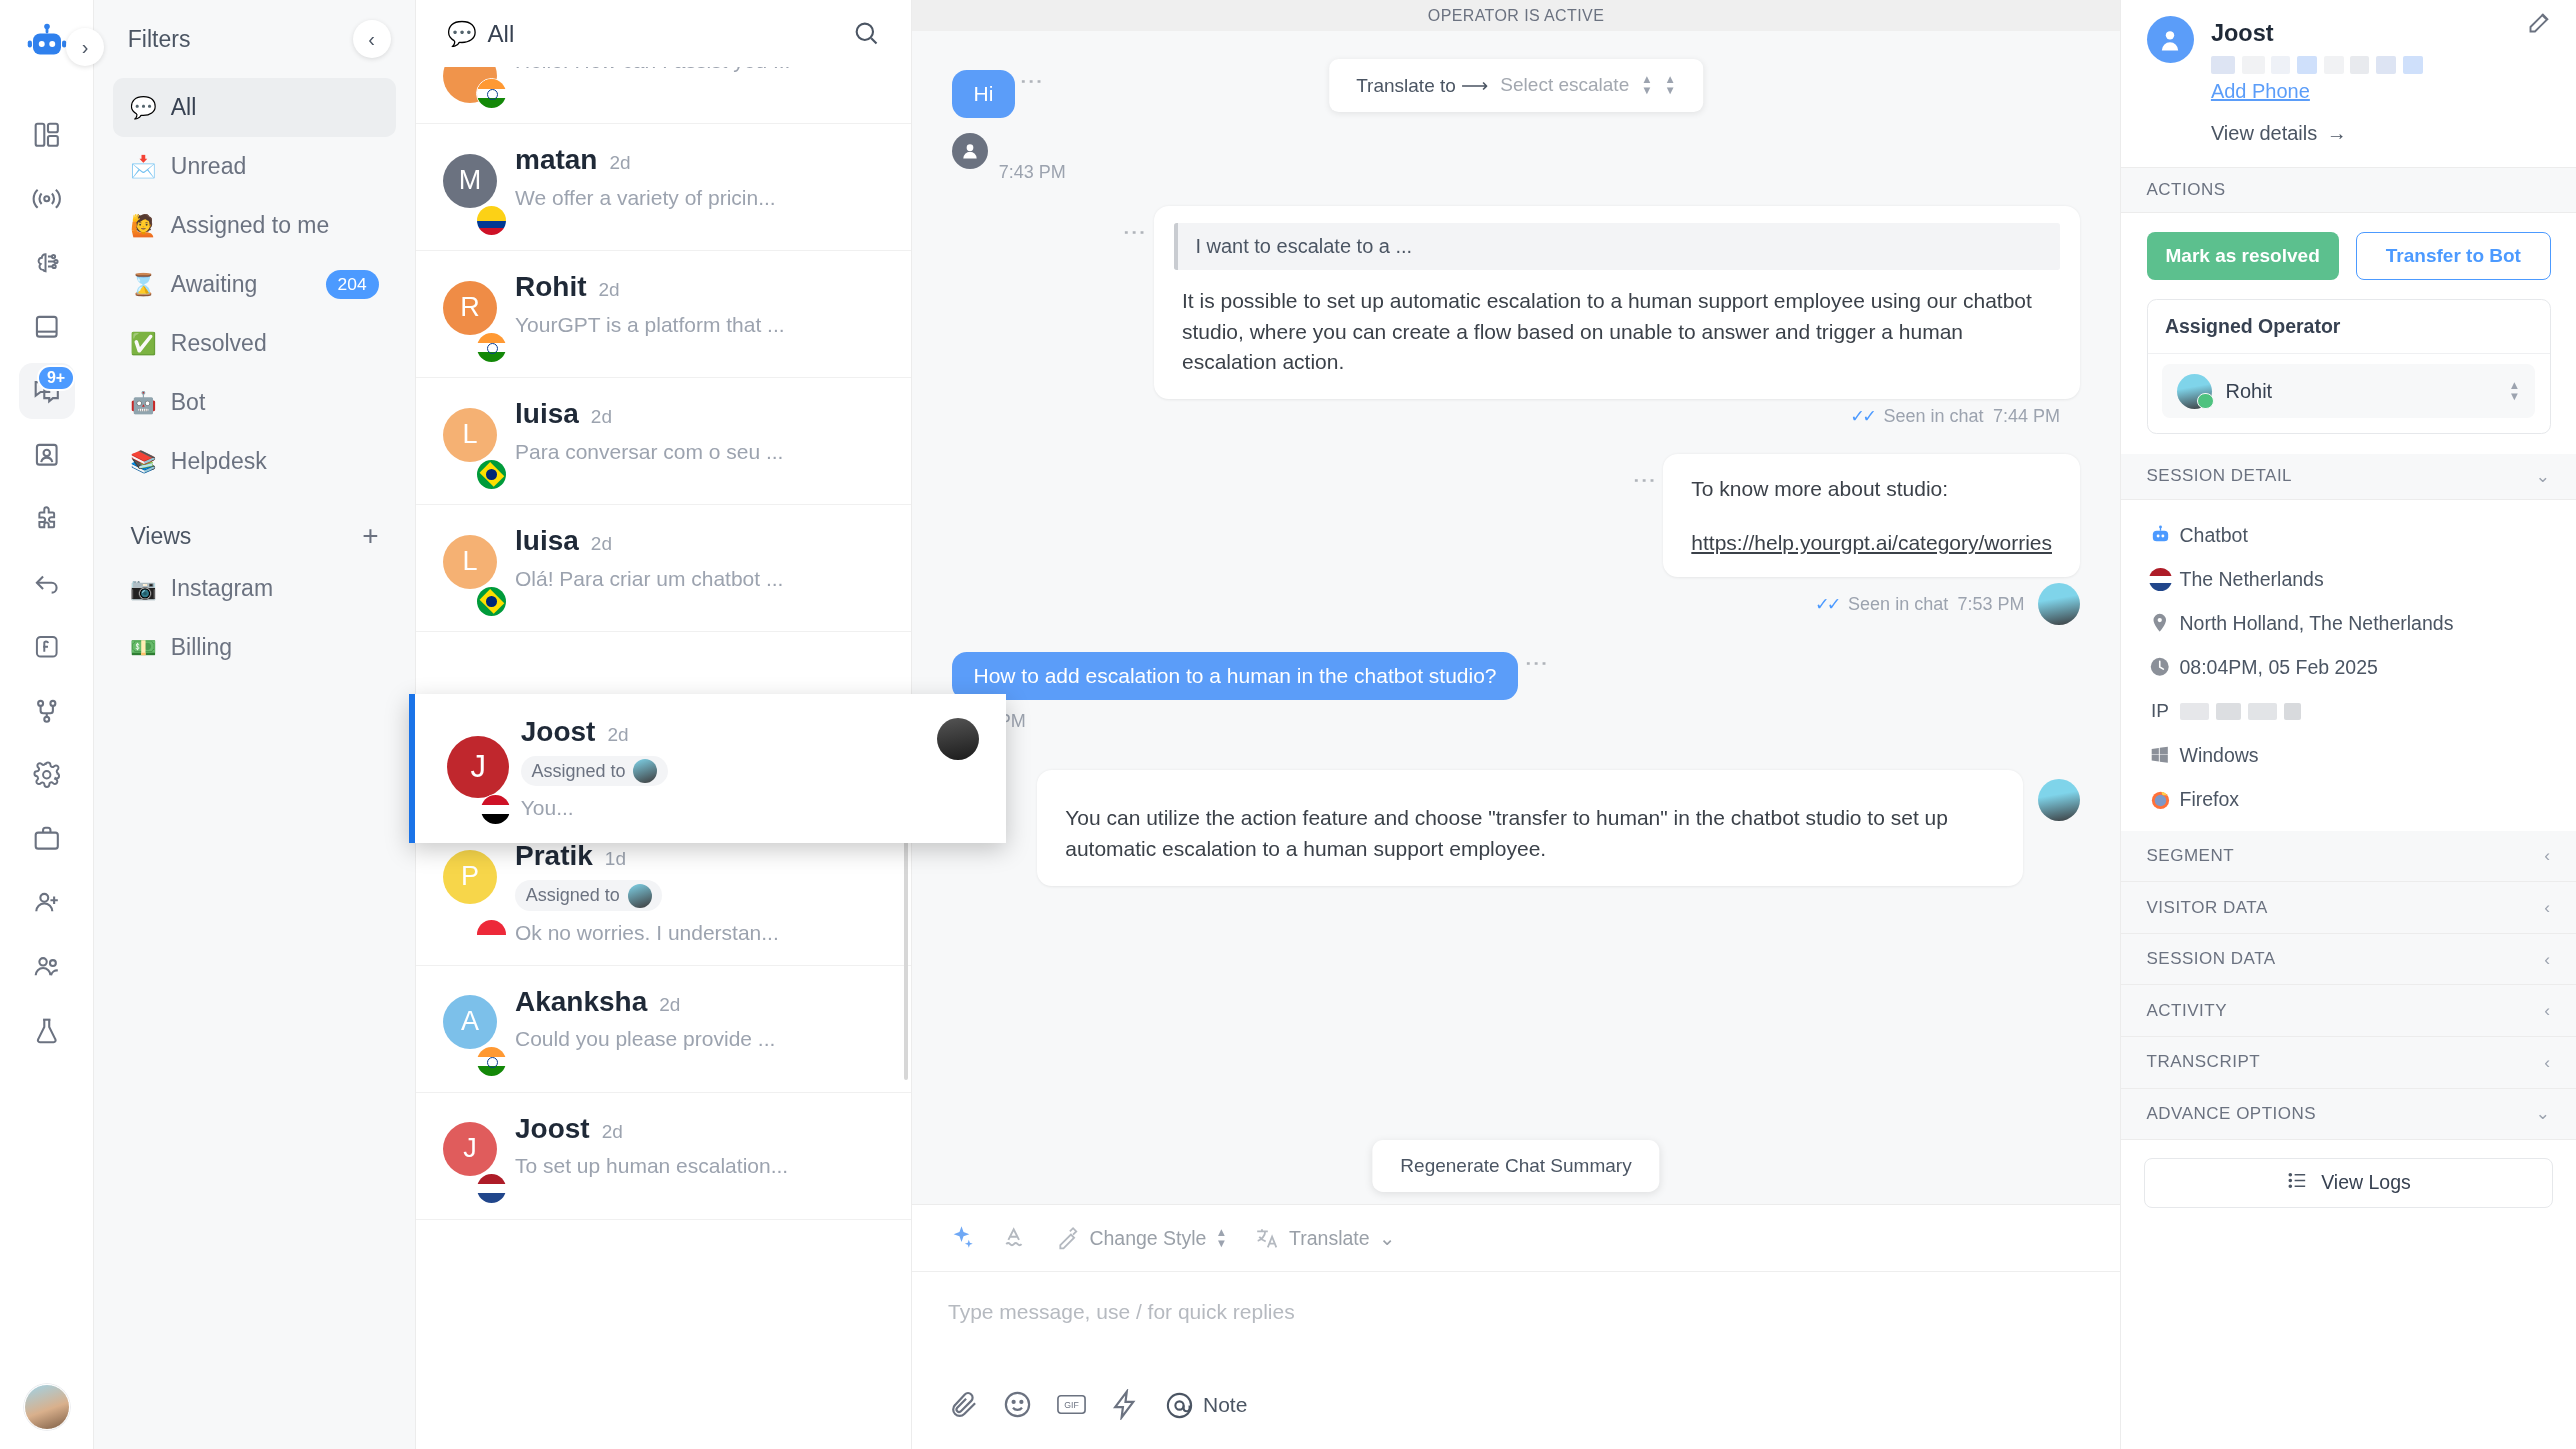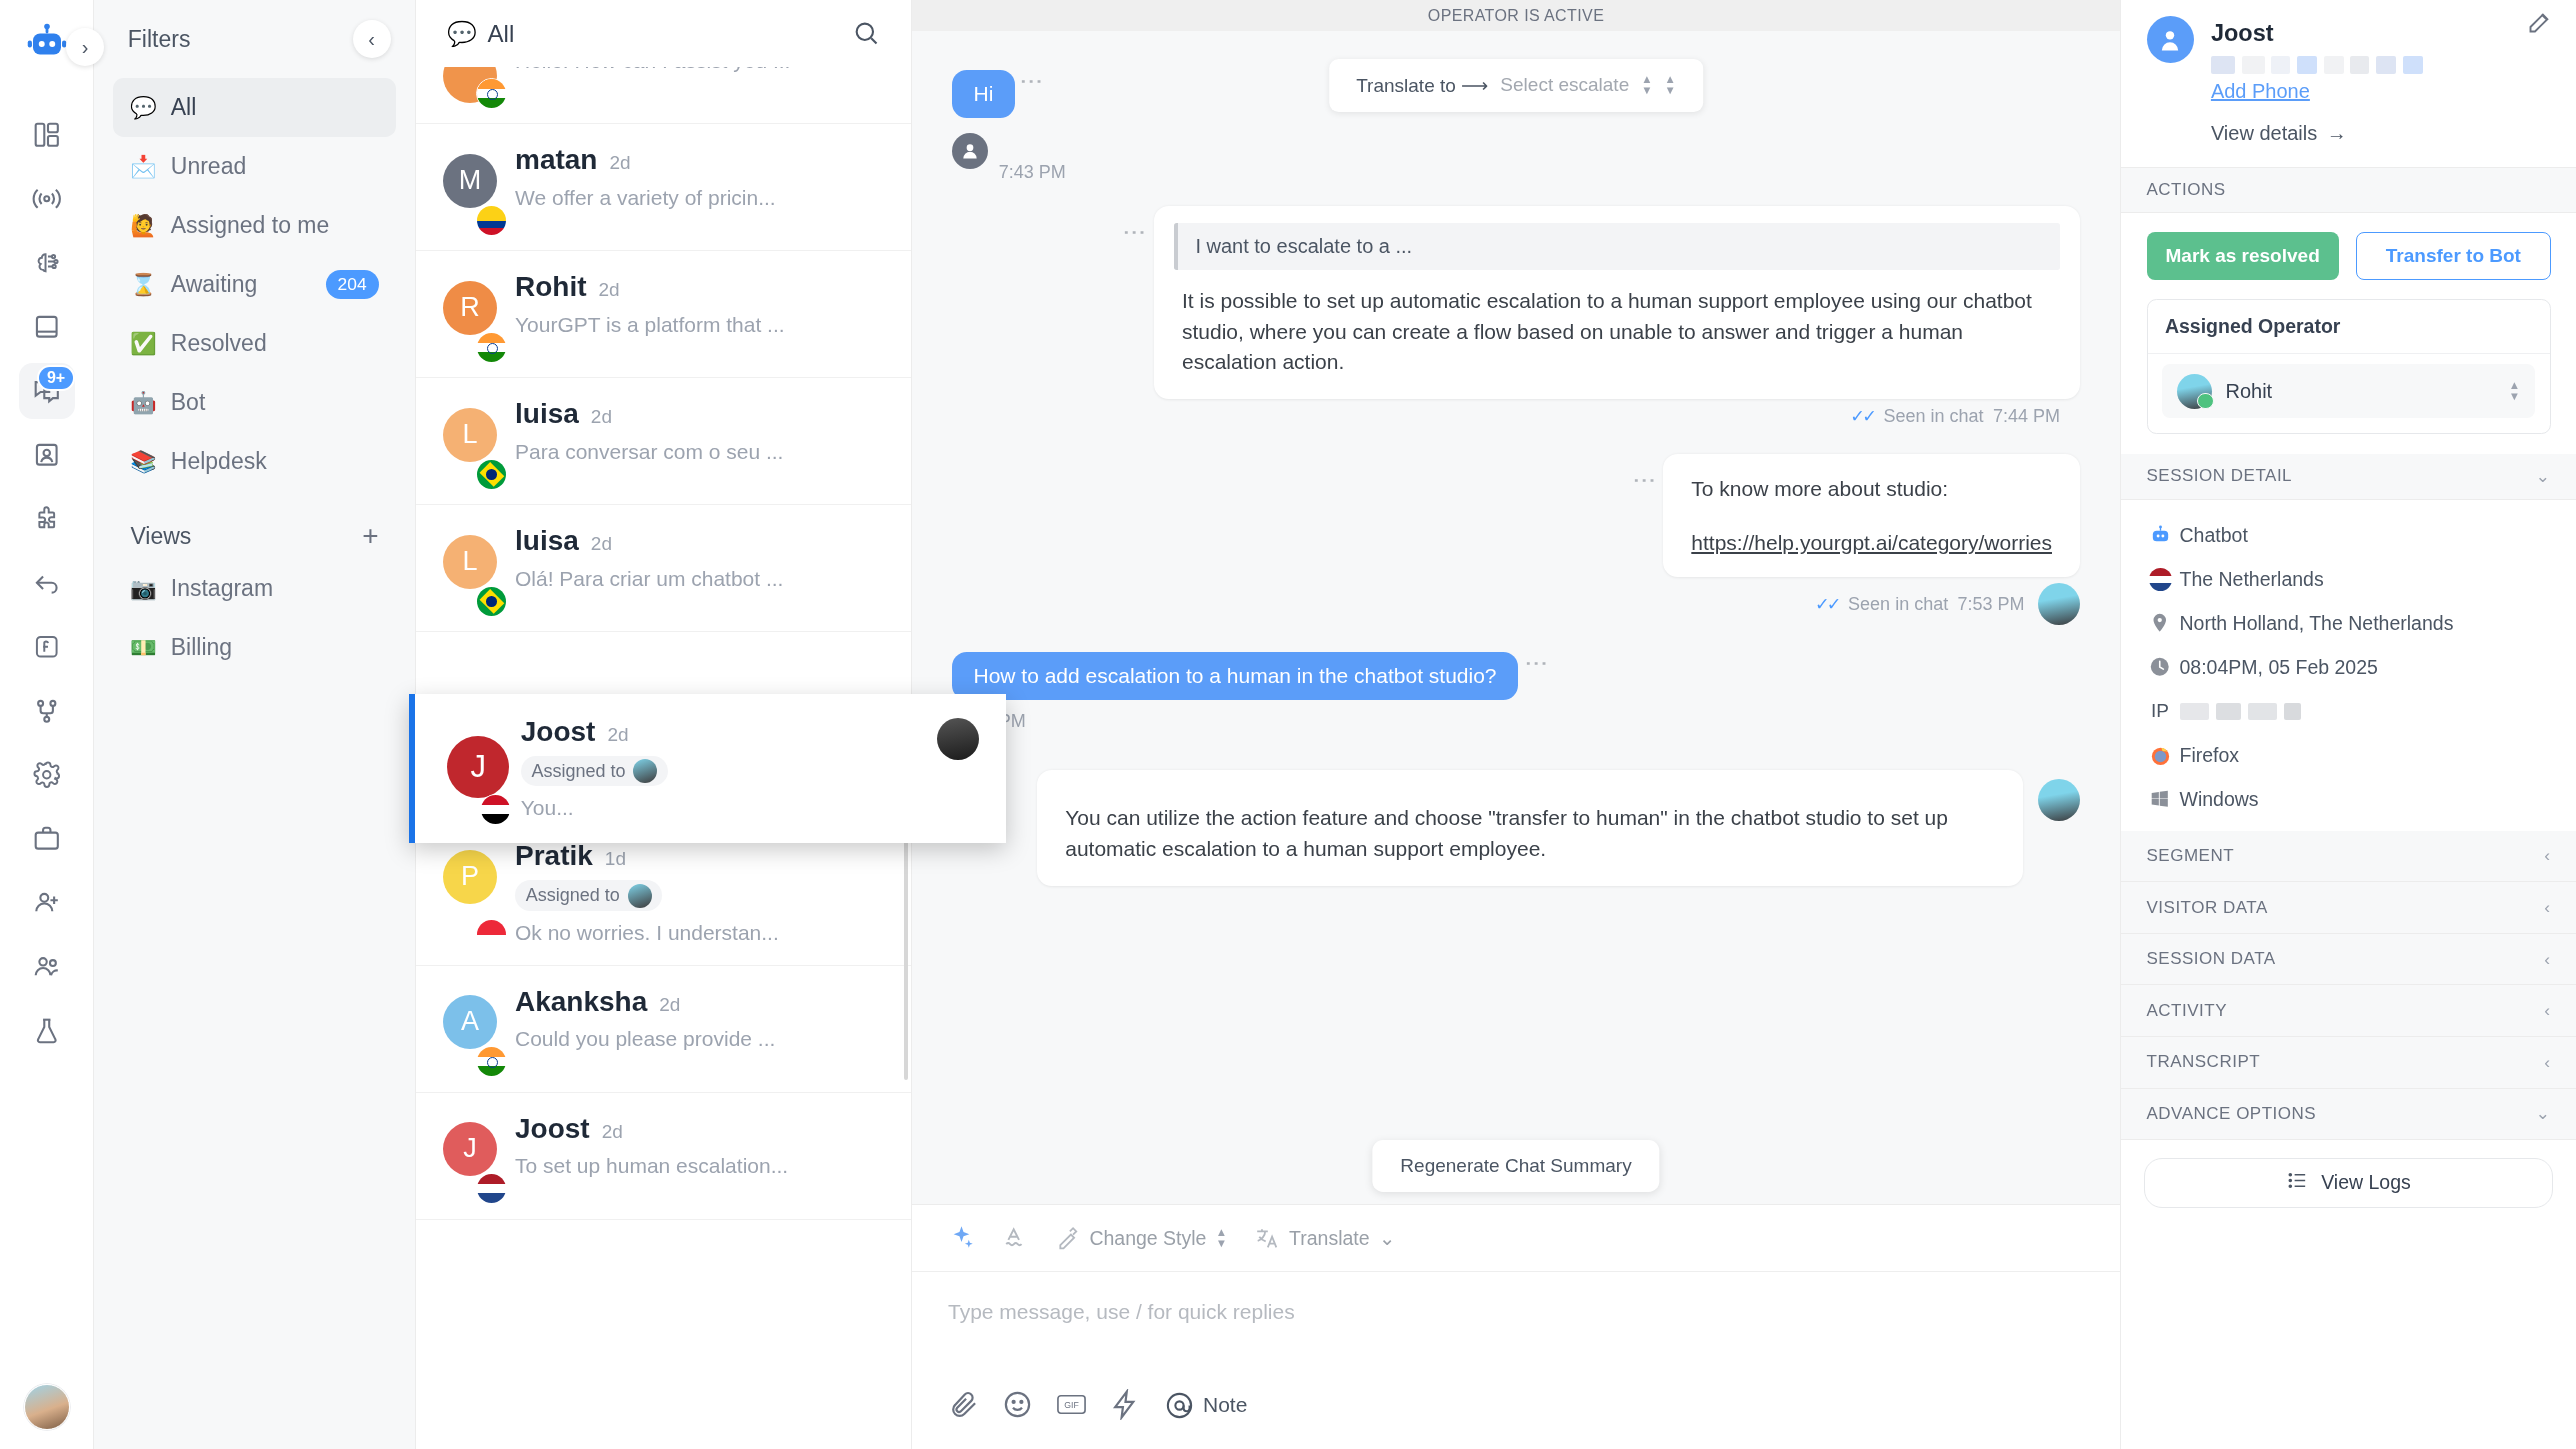--- a/index.html
+++ b/index.html
@@ -230,21 +230,21 @@
   .assigned-pill .op-dot::after{ content:""; position:absolute; right:-2px; bottom:-0.7px; width:14.8px;height:14.8px;border-radius:50%;
      background:#4ec27f; border:1.3px solid #f7f8f9;}
   .sd-list { padding: 13.4px 25.5px 9.4px 25.5px; }
   .sd-row { display:flex; align-items:center; gap: 6px; height: 44px; font-size: 19.5px; color:#4b5563; }
   .sd-ico { width: 27px; display:flex; align-items:center; justify-content:center; flex: 0 0 27px; }
   .acc-row { padding: 14.8px 25.5px; font-size: 17px; letter-spacing:0.5px; color:#6b7280; font-weight:500;
      display:flex; align-items:center; justify-content:space-between; border-bottom: 0.7px solid #ececec; background:#f7f8f9;}
   .chev { color:#9ca3af; font-size: 17.4px; }
   .viewlogs-wrap { padding: 17.4px 23px; }
   .viewlogs {
-    height: 50px; border: 0.7px solid #e6e8eb; border-radius: 18px;
+    height: 50px; border: 0.7px solid #e6e8eb; border-radius: 8px;
     display:flex; align-items:center; justify-content:center; gap: 12px;
     font-size: 19.5px; color:#374151;
   }
   
   .flag { width:100%; height:100%; }
   .fl-in { background: linear-gradient(#ff9933 33%, #fff 33% 66%, #138808 66%); position:relative;}
   .fl-in::after{content:"";position:absolute;left:50%;top:50%;width:9.4px;height:9.4px;margin:-4.7px 0 0 -4.7px;border-radius:50%;border:1.3px solid #0a3d91;}
   .fl-br { background: #009b3a; position:relative; }
   .fl-br::before{content:"";position:absolute;left:50%;top:50%;width:20px;height:14.8px;margin:-7.4px 0 0 -10px;background:#ffdf00;transform:rotate(45deg);}
   .fl-br::after{content:"";position:absolute;left:50%;top:50%;width:10.7px;height:10.7px;margin:-5.4px 0 0 -5.4px;border-radius:50%;background:#002776;}
@@ -883,35 +883,35 @@
         <span class="sd-ico" style="font-size:19px;color:#4b5563;">IP</span>
         <span class="redact" style="margin:0;">
           <i style="width:29.5px;background:#e6e7ea;"></i>
             <i style="width:25.5px;background:#dcdee1;"></i>
           <i style="width:29.5px;background:#e2e4e7;"></i>
             <i style="width:17.4px;background:#d8dadd;"></i>
         </span>
       </div>
       <div class="sd-row">
         <span class="sd-ico">
+          <svg viewBox="0 0 24 24" width="21.5" height="21.5" fill="#8b9099">
+              <path d="M3 5.5l8-1.1v7.2H3zM12 4.2l9-1.2v8.6h-9zM3 12.4h8v7.2l-8-1.1zM12 12.4h9V21l-9-1.2z"></path>
+            </svg>
+        </span>
+        <span>Windows</span>
+      </div>
+      <div class="sd-row">
+        <span class="sd-ico">
           <svg viewBox="0 0 24 24" width="23" height="23">
               <circle cx="12" cy="13" r="9" fill="#ff7139"></circle>
               <circle cx="12" cy="13" r="6" fill="#7d98c8"></circle>
               <path d="M12 4c4 0 6 2 7 4-2-1-4 0-5-1s0-3-2-3z" fill="#ffd04a"></path>
             </svg>
         </span>
         <span>Firefox</span>
-      </div>
-      <div class="sd-row">
-        <span class="sd-ico">
-          <svg viewBox="0 0 24 24" width="21.5" height="21.5" fill="#8b9099">
-              <path d="M3 5.5l8-1.1v7.2H3zM12 4.2l9-1.2v8.6h-9zM3 12.4h8v7.2l-8-1.1zM12 12.4h9V21l-9-1.2z"></path>
-            </svg>
-        </span>
-        <span>Windows</span>
       </div>
     </div>
 
     <div class="acc-row">
       <span>SEGMENT</span>
       <span class="chev">‹</span>
     </div>
     <div class="acc-row">
       <span>VISITOR DATA</span>
       <span class="chev">‹</span>

